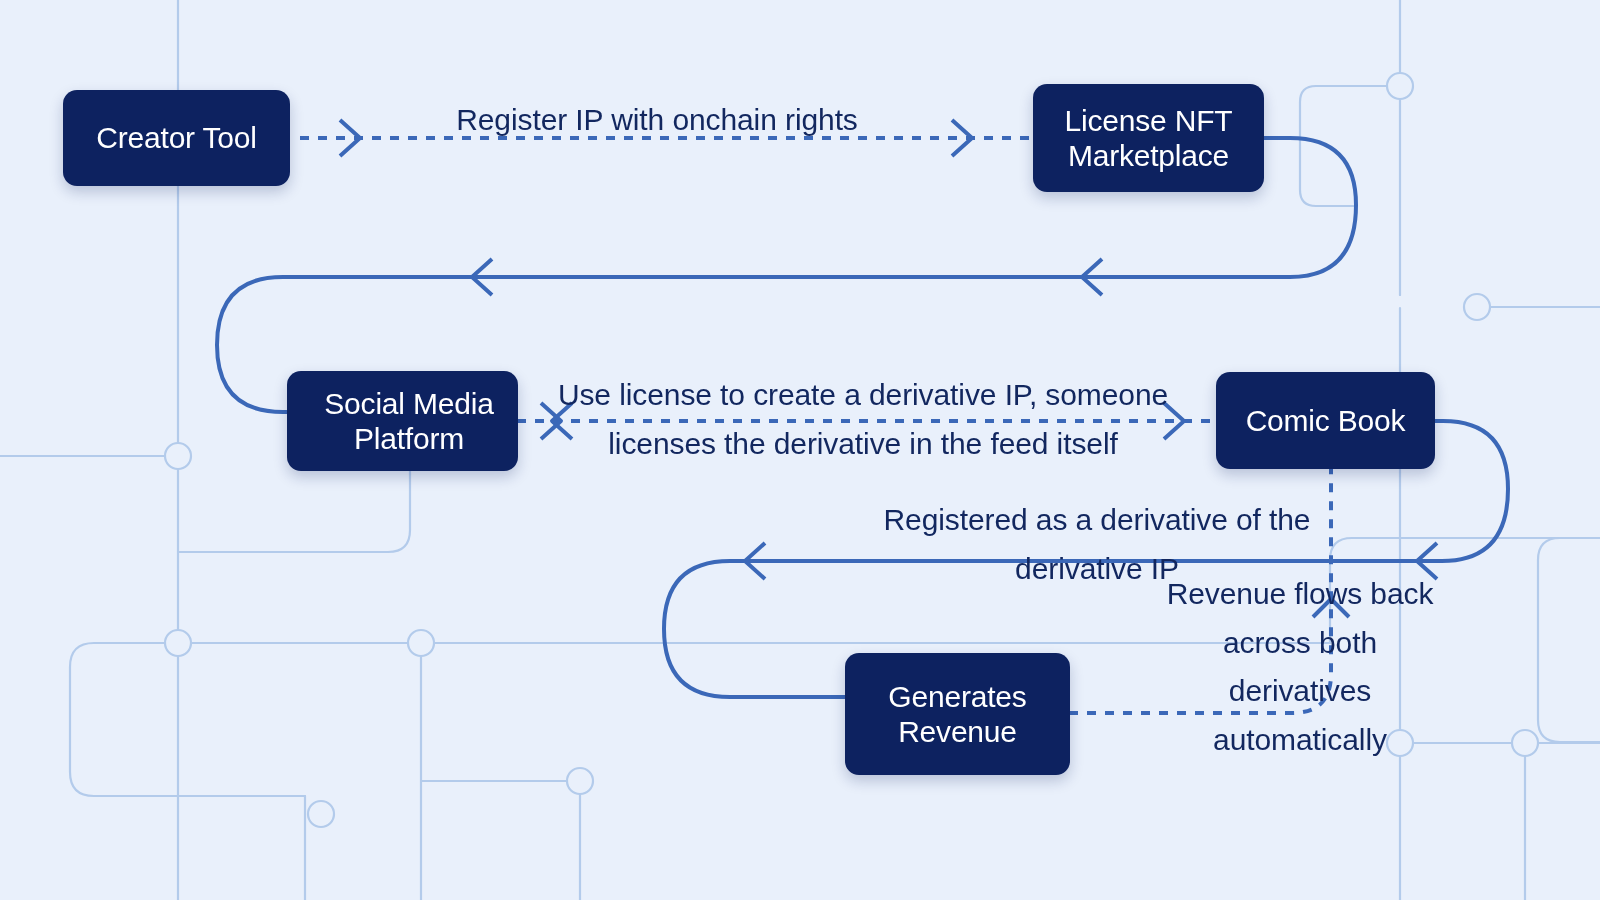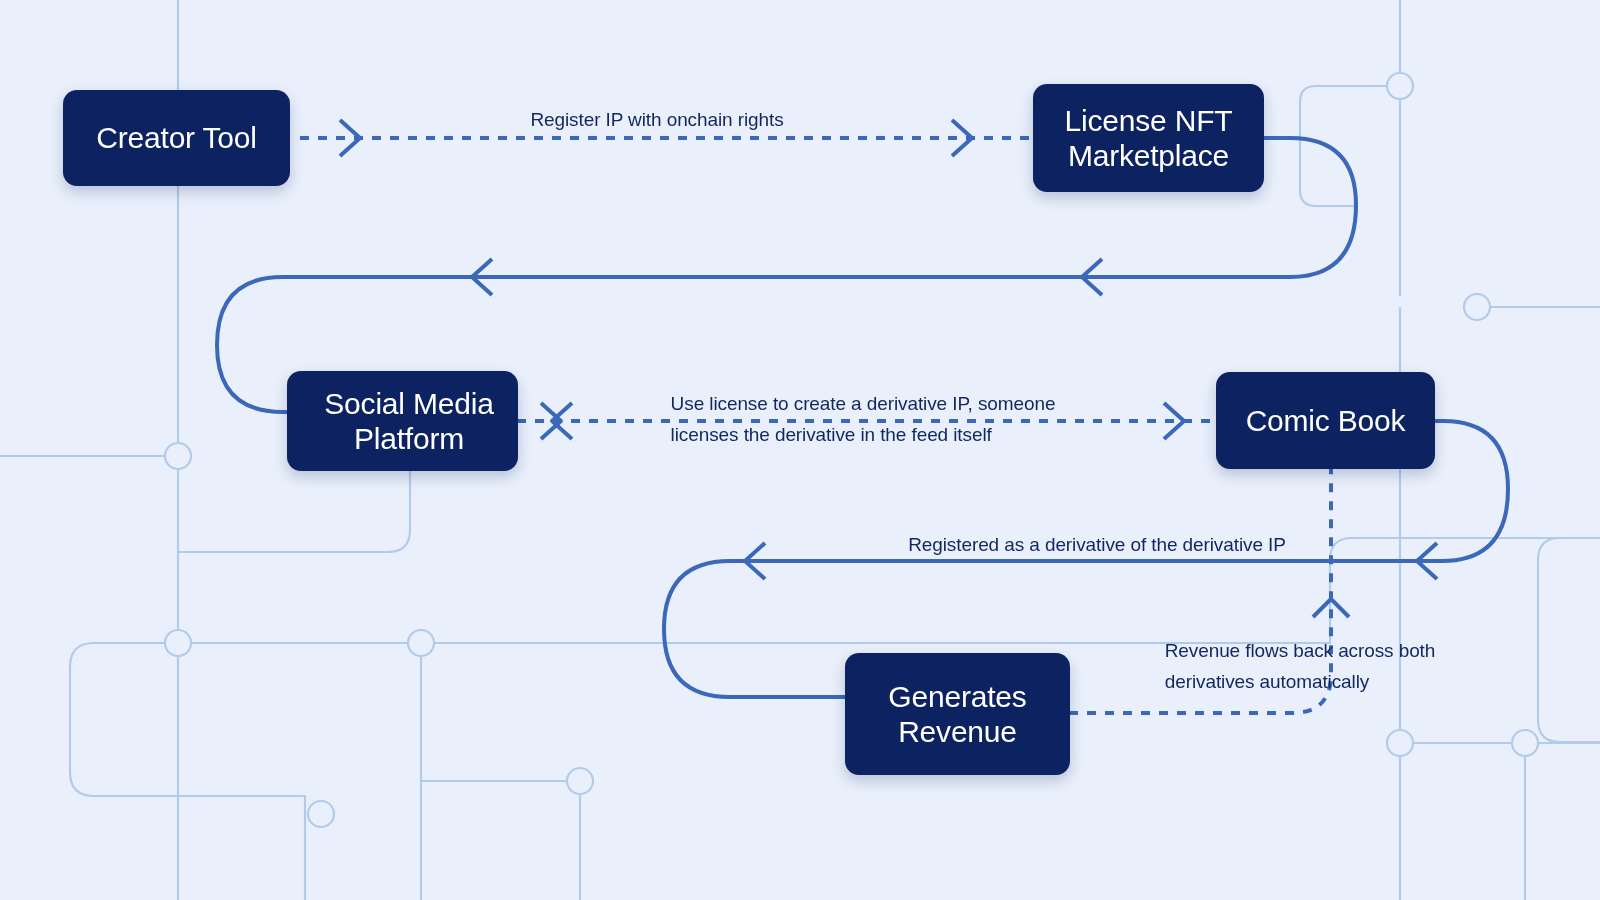--- a/index.html
+++ b/index.html
@@ -45,24 +45,24 @@
     letter-spacing: -0.2px;
     padding: 0 22px;
     box-sizing: border-box;
     white-space: pre-line;
   }
 
   .edge-label {
     position: absolute;
     z-index: 4;
     color: #12275f;
-    font-size: 19px;
+    font-size: 30px;
     font-weight: 400;
     line-height: 1.62;
-    text-align: left;
+    text-align: center;
     letter-spacing: -0.1px;
     white-space: pre-line;
     transform: translate(-50%, -50%);
     pointer-events: none;
   }
 </style>
 </head>
 <body>
 
 <div id="stage">

